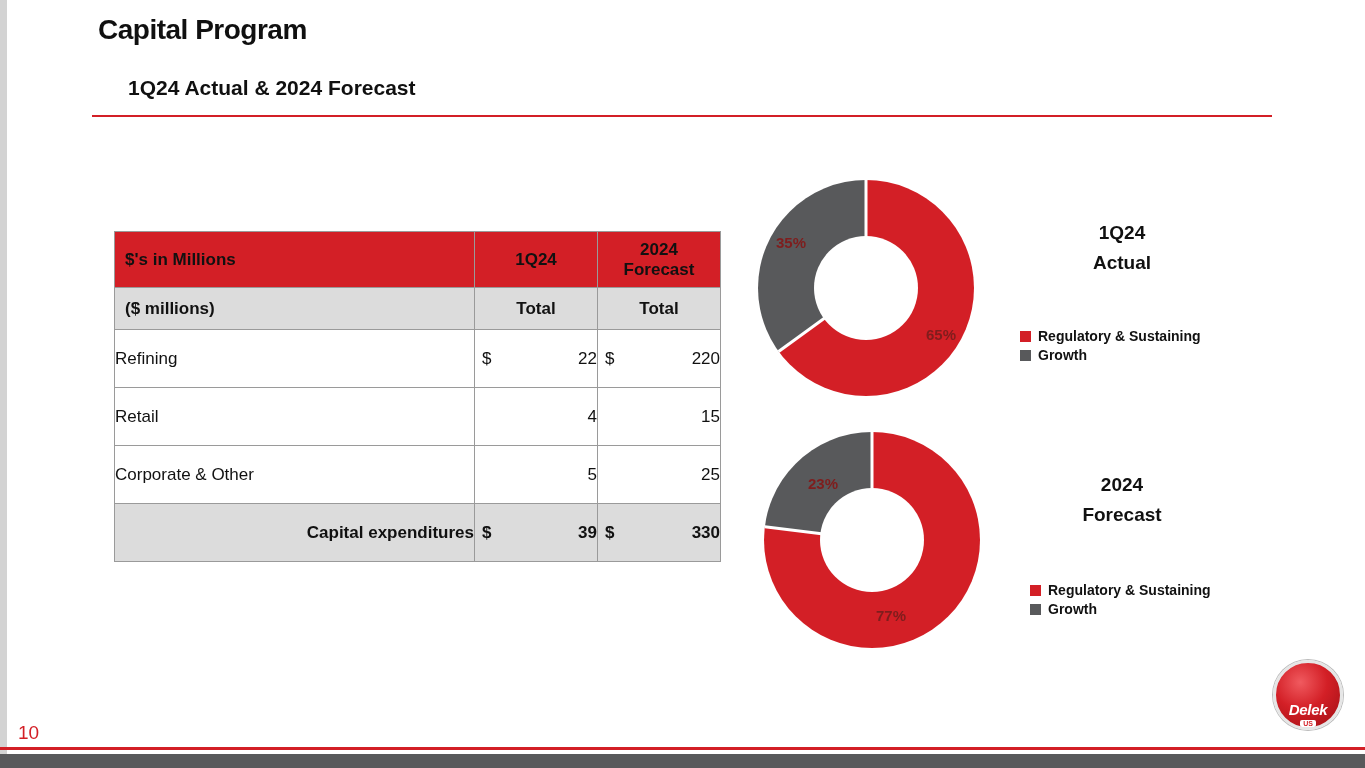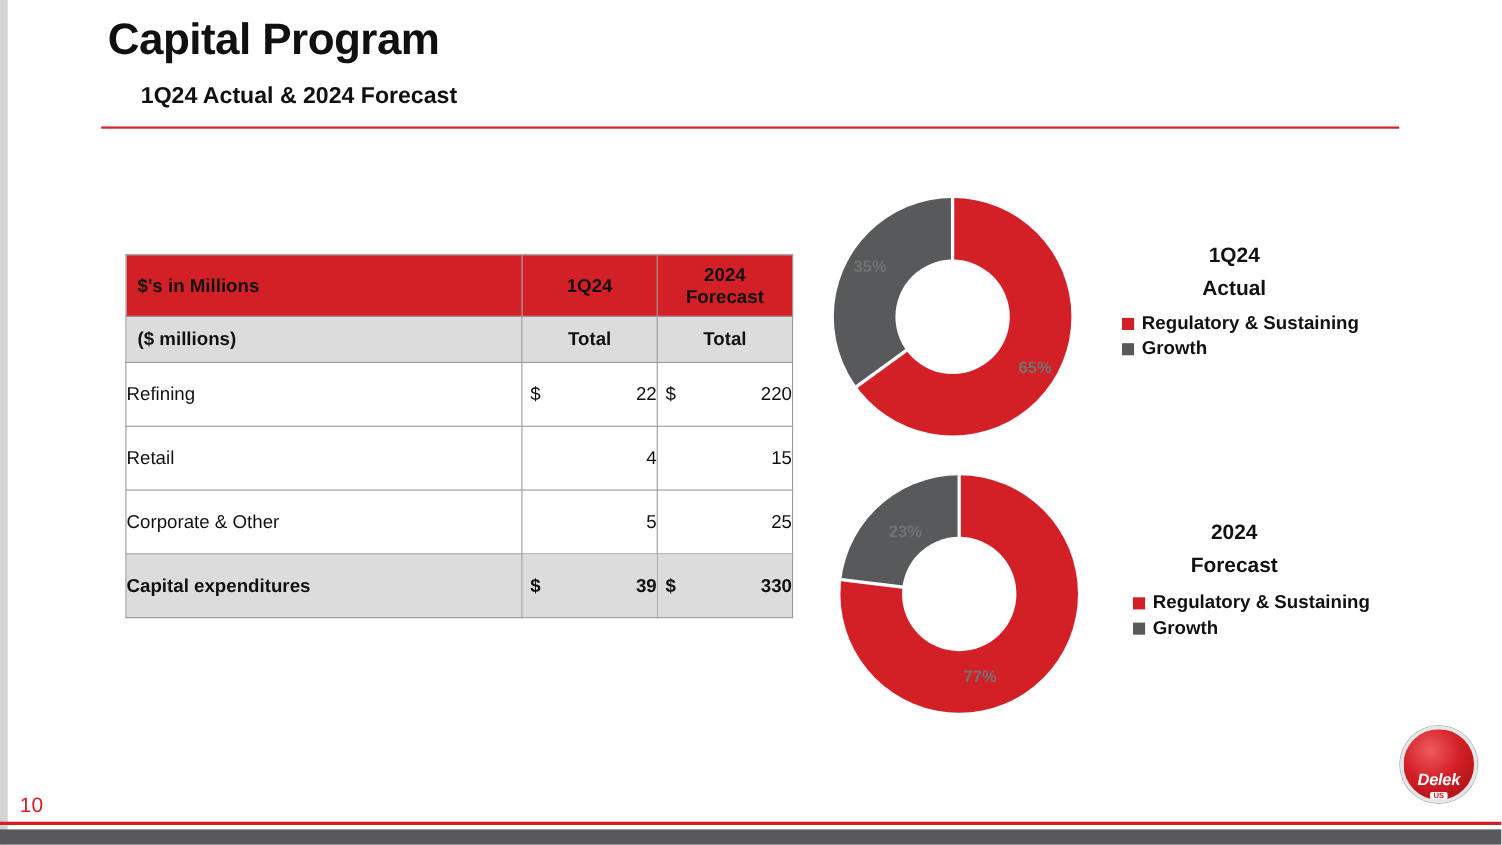--- a/index.html
+++ b/index.html
@@ -22,21 +22,21 @@
   .left-bar {
     position: absolute;
     left: 0; top: 0;
     width: 7px; height: 768px;
     background: #d3d3d3;
   }
   
   .title {
     position: absolute;
     left: 98px; top: 14px;
-    font-size: 40px;
+    font-size: 28px;
     font-weight: bold;
     color: #101010;
     letter-spacing: -0.5px;
   }
   .subtitle {
     position: absolute;
     left: 104px; top: 76px;
     font-size: 21px;
     font-weight: bold;
     color: #101010;
@@ -110,20 +110,21 @@
   .numcell .cur {
     position: absolute;
     left: 7px;
     top: 50%;
     transform: translateY(-50%);
   }
   .total-row td {
     background: #dcdcdc;
     font-weight: bold;
     height: 58px;
+    text-align: right;
   }
   .two-line { line-height: 1.12; }
   
   .donut {
     position: absolute;
     width: 216px; height: 216px;
     border-radius: 50%;
   }
   .donut .hole {
     position: absolute;
@@ -137,37 +138,38 @@
     position: absolute;
     left: 50%; top: 0;
     width: 3px; height: 108px;
     background: #ffffff;
     transform-origin: 50% 100%;
   }
   .dlabel {
     position: absolute;
     font-size: 15px;
     font-weight: bold;
-    color: #737373;
+    color: #7f1d1d;
   }
   
   .legend-title {
     position: absolute;
     text-align: center;
     font-size: 19px;
     font-weight: bold;
     color: #111;
     line-height: 1.6;
     width: 180px;
   }
   .legend {
     position: absolute;
-    font-size: 17px;
+    font-size: 14px;
     font-weight: bold;
     color: #111;
+    margin-top: 44px;
   }
   .legend div { margin-bottom: 3px; display: flex; align-items: center; }
   .swatch {
     display: inline-block;
     width: 11px; height: 11px;
     margin-right: 7px;
   }
   
   .logo {
     position: absolute;

